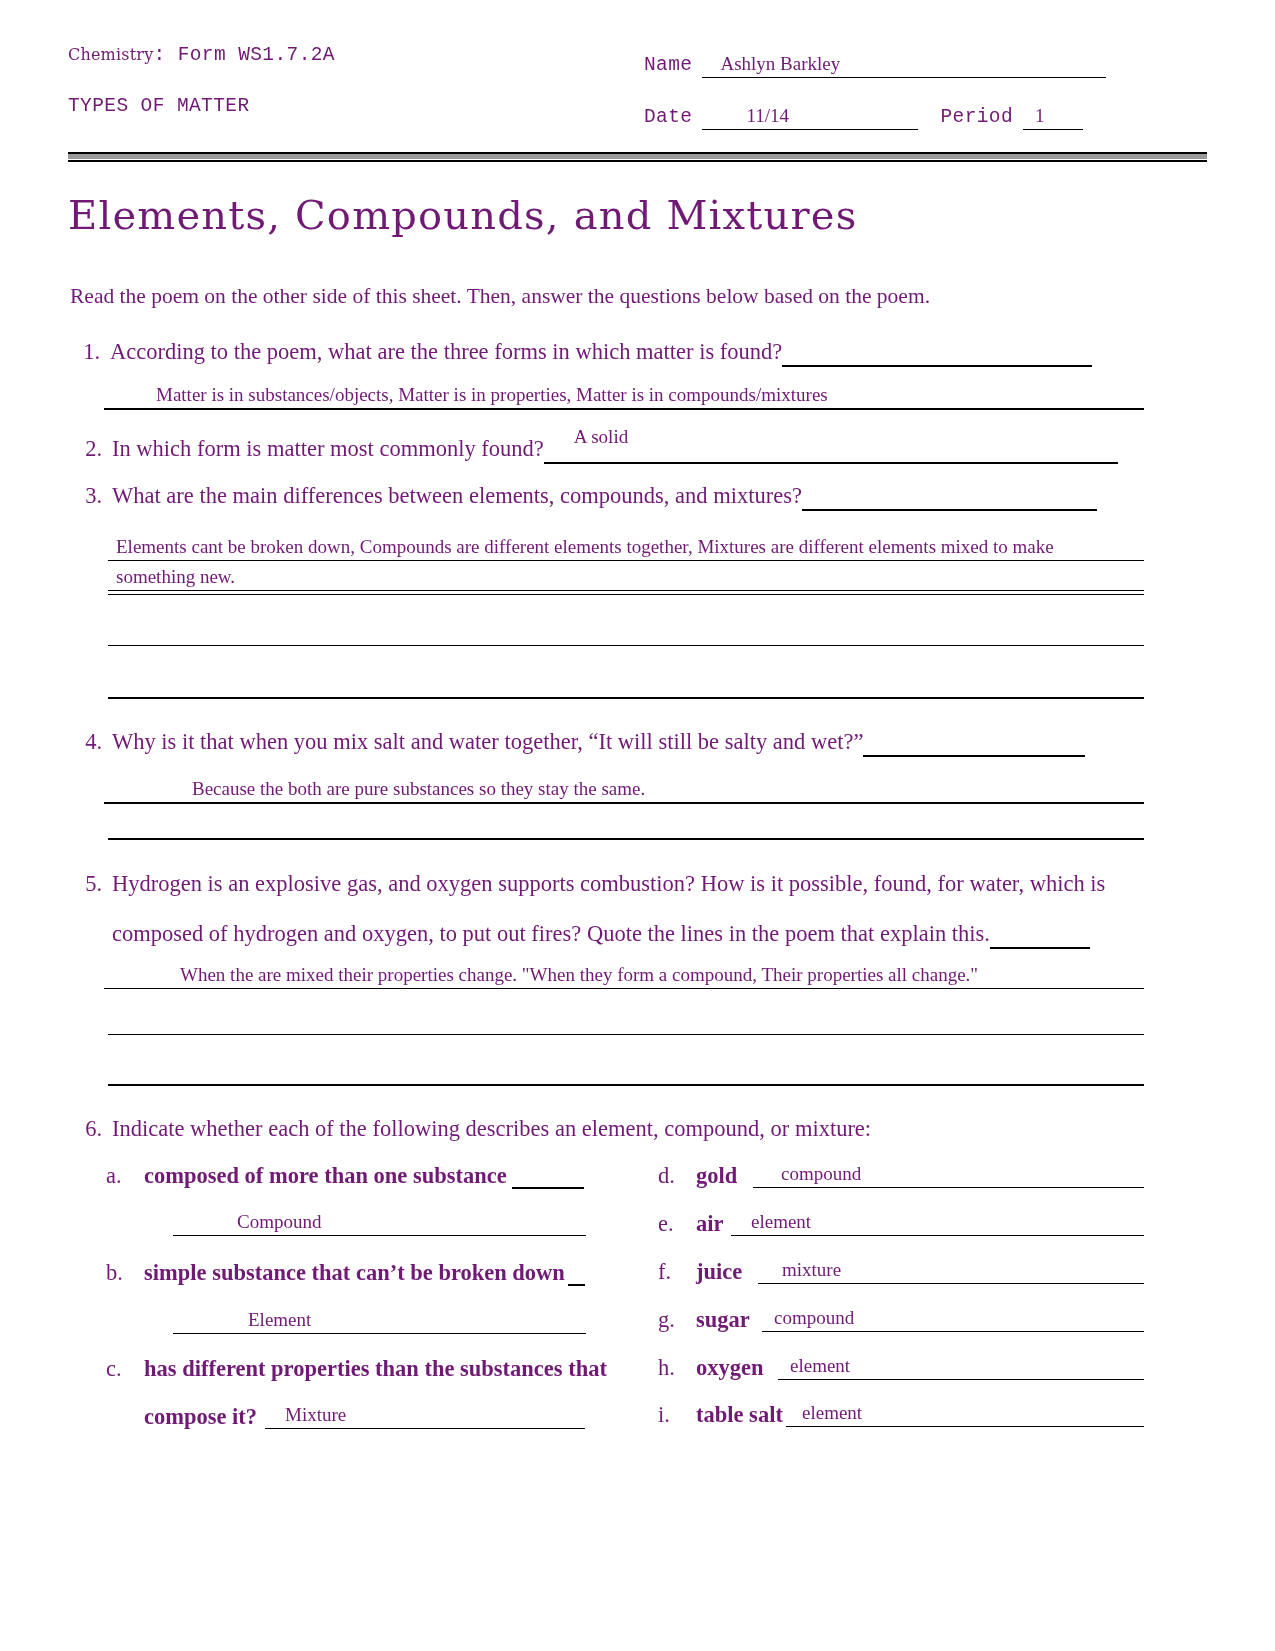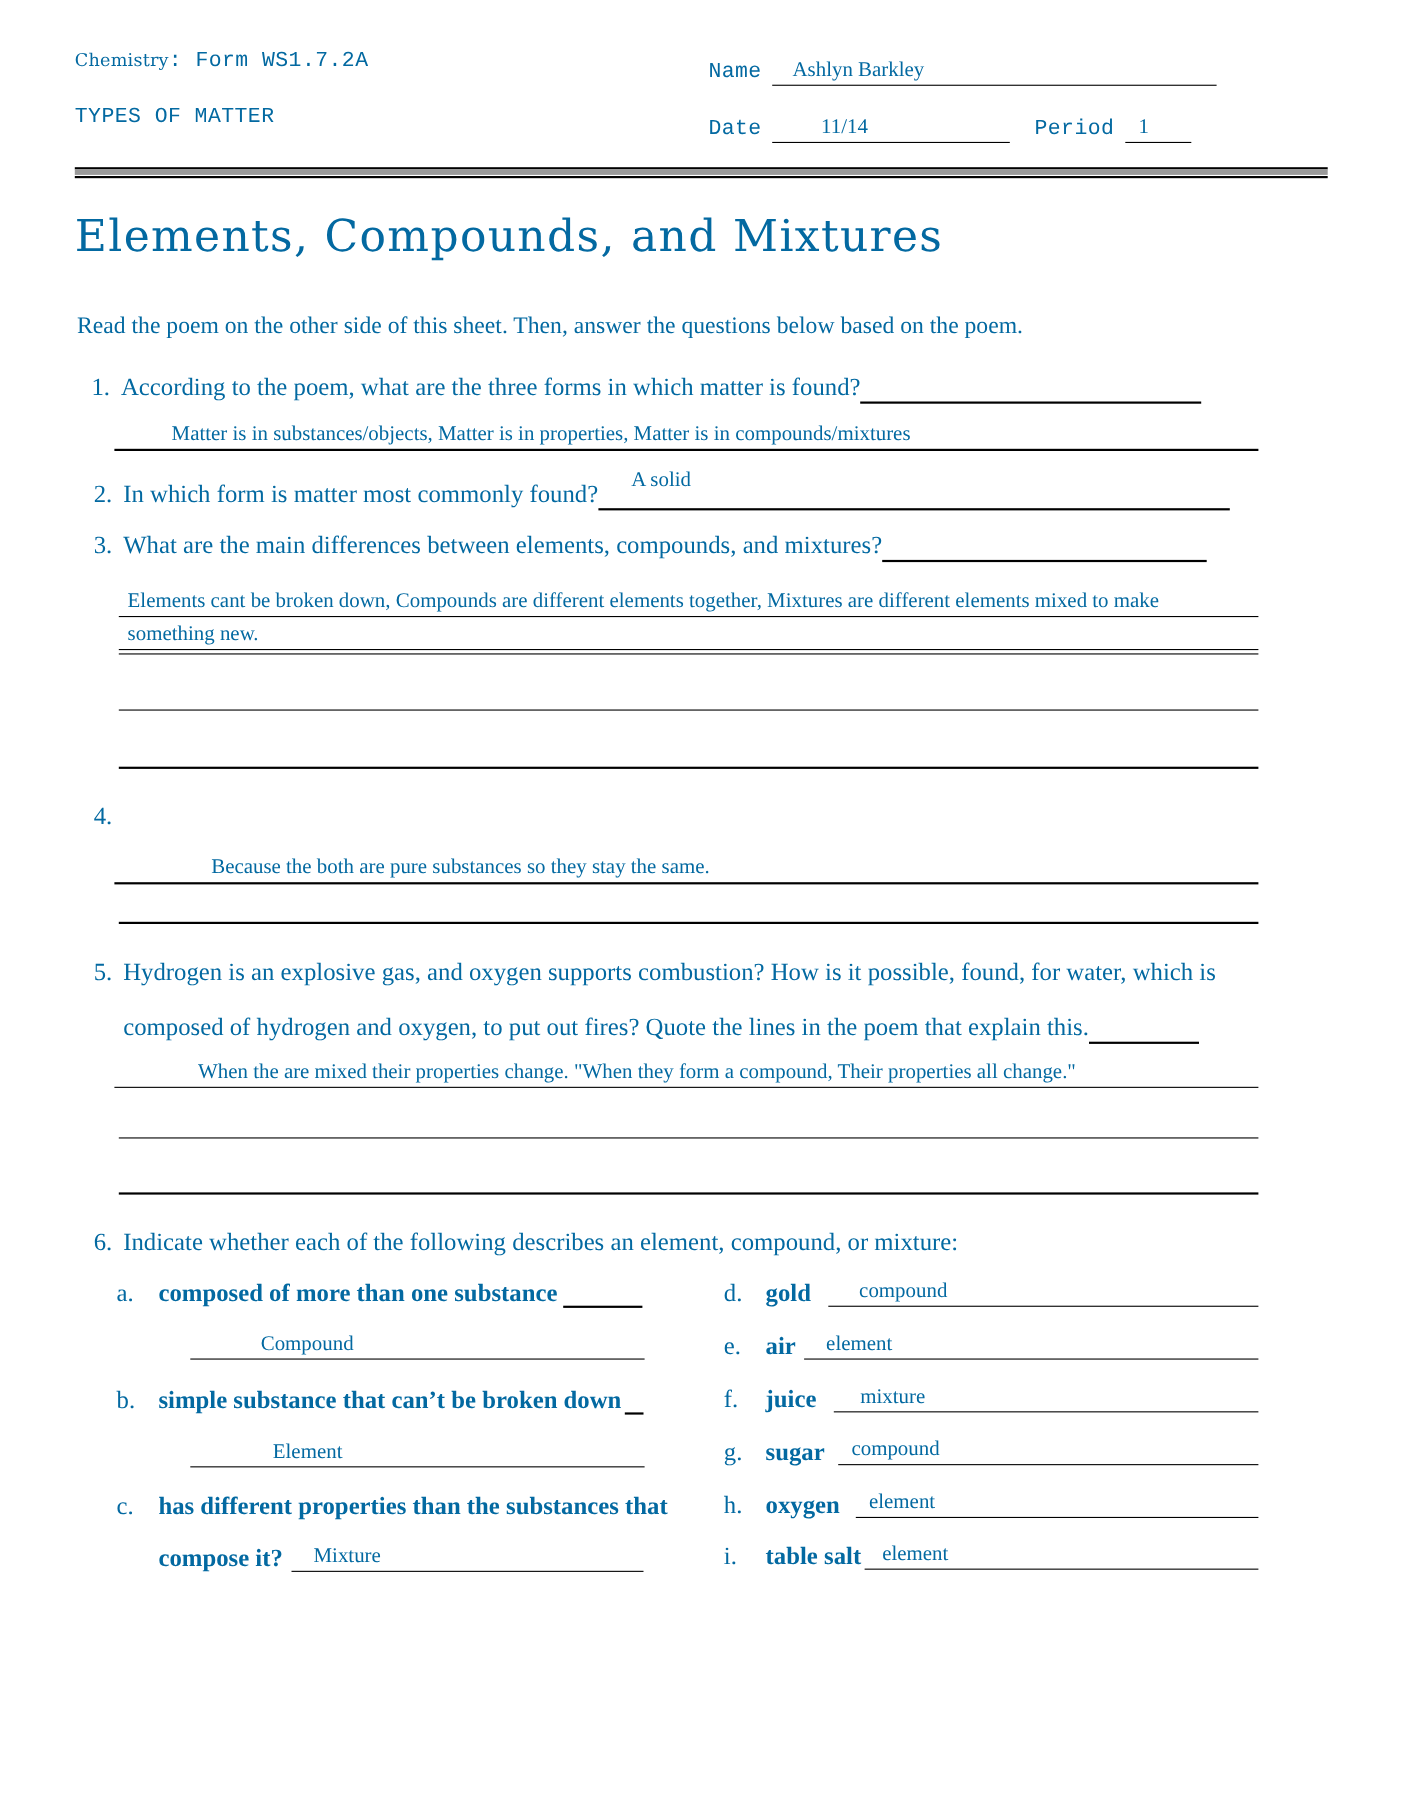--- a/index.html
+++ b/index.html
@@ -6,21 +6,21 @@
     margin: 0;
     padding: 0;
     background: #ffffff;
   }
   .page {
     position: relative;
     width: 1275px;
     height: 1651px;
     background: #ffffff;
     font-family: "Liberation Serif", serif;
-    color: #0369a1;
+    color: #701a75;
     overflow: hidden;
   }
 
   
   .header {
     position: absolute;
     left: 68px;
     top: 44px;
     right: 68px;
     height: 100px;
@@ -254,20 +254,23 @@
   </div>
   <div class="ans-line thin" style="left:108px; top:534px; width:1036px; height:26px;">
     <span class="ans-text" style="left:8px;">Elements cant be broken down, Compounds are different elements together, Mixtures are different elements mixed to make</span>
   </div>
   <div class="ans-line thin" style="left:108px; top:594px; width:1036px; height:0;"></div>
   <div class="ans-line thin" style="left:108px; top:645px; width:1036px; height:0;"></div>
   <div class="ans-line" style="left:108px; top:697px; width:1036px; height:0;"></div>
 
   <div class="q" style="left:72px; top:728px; width:1075px;">
     <span class="q-num">4.</span>
+    <span class="q-body">
+      <span class="q-text">Why is it that when you mix salt and water together, “It will still be salty and wet?”</span><span class="inline-blank" style="width:222px;"></span>
+    </span>
   </div>
   <div class="ans-line" style="left:104px; top:776px; width:1040px; height:26px;">
     <span class="ans-text" style="left:88px;">Because the both are pure substances so they stay the same.</span>
   </div>
   <div class="ans-line" style="left:108px; top:838px; width:1036px; height:0;"></div>
 
   <div class="q" style="left:72px; top:870px; width:1080px;">
     <span class="q-num">5.</span>
     <span class="q-body">
       <span class="q-text">Hydrogen is an explosive gas, and oxygen supports combustion? How is it possible, found, for water, which is</span>

